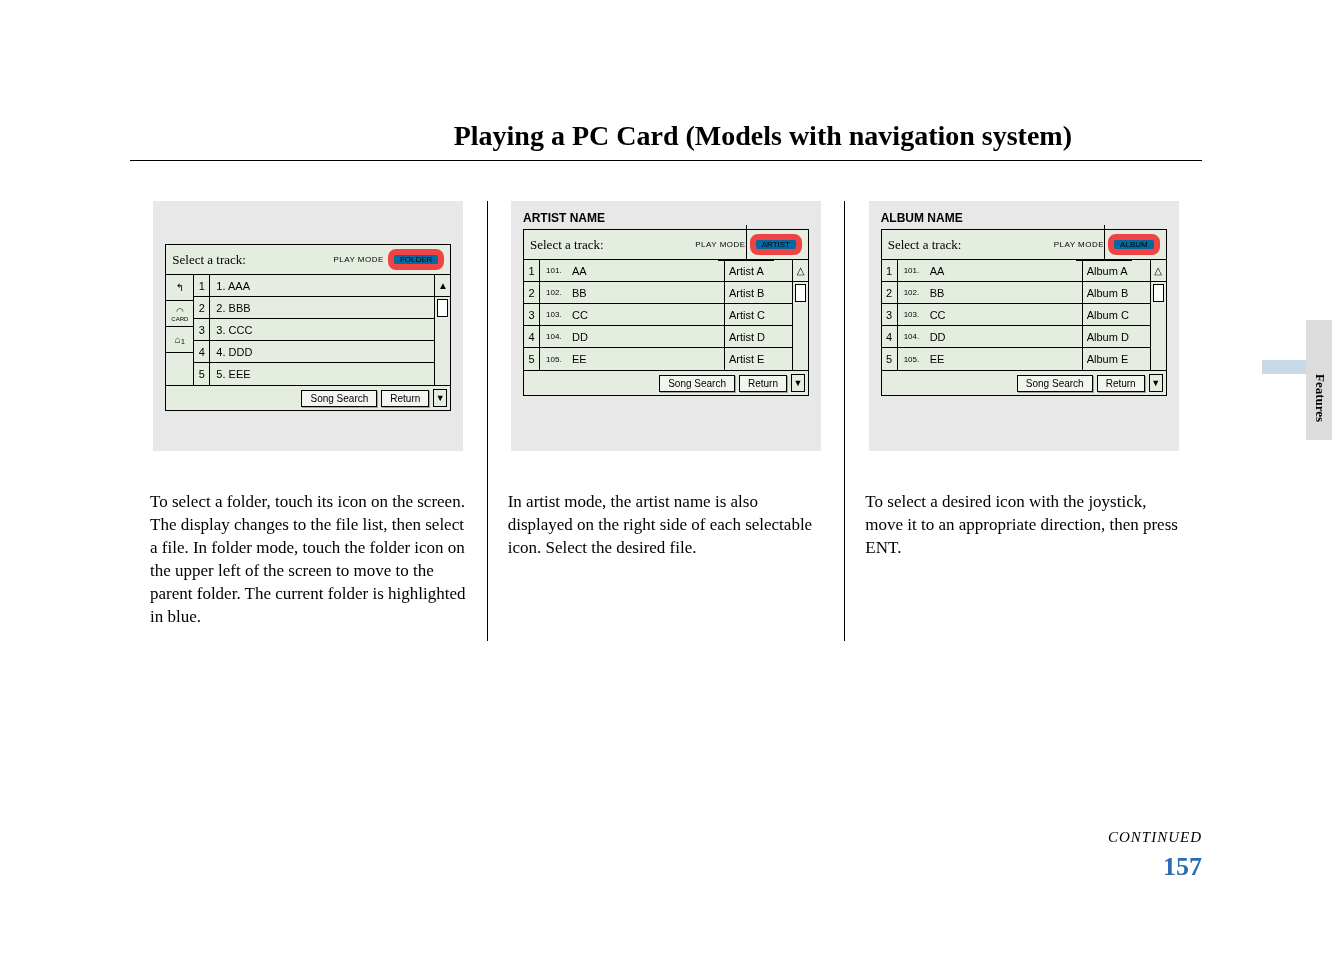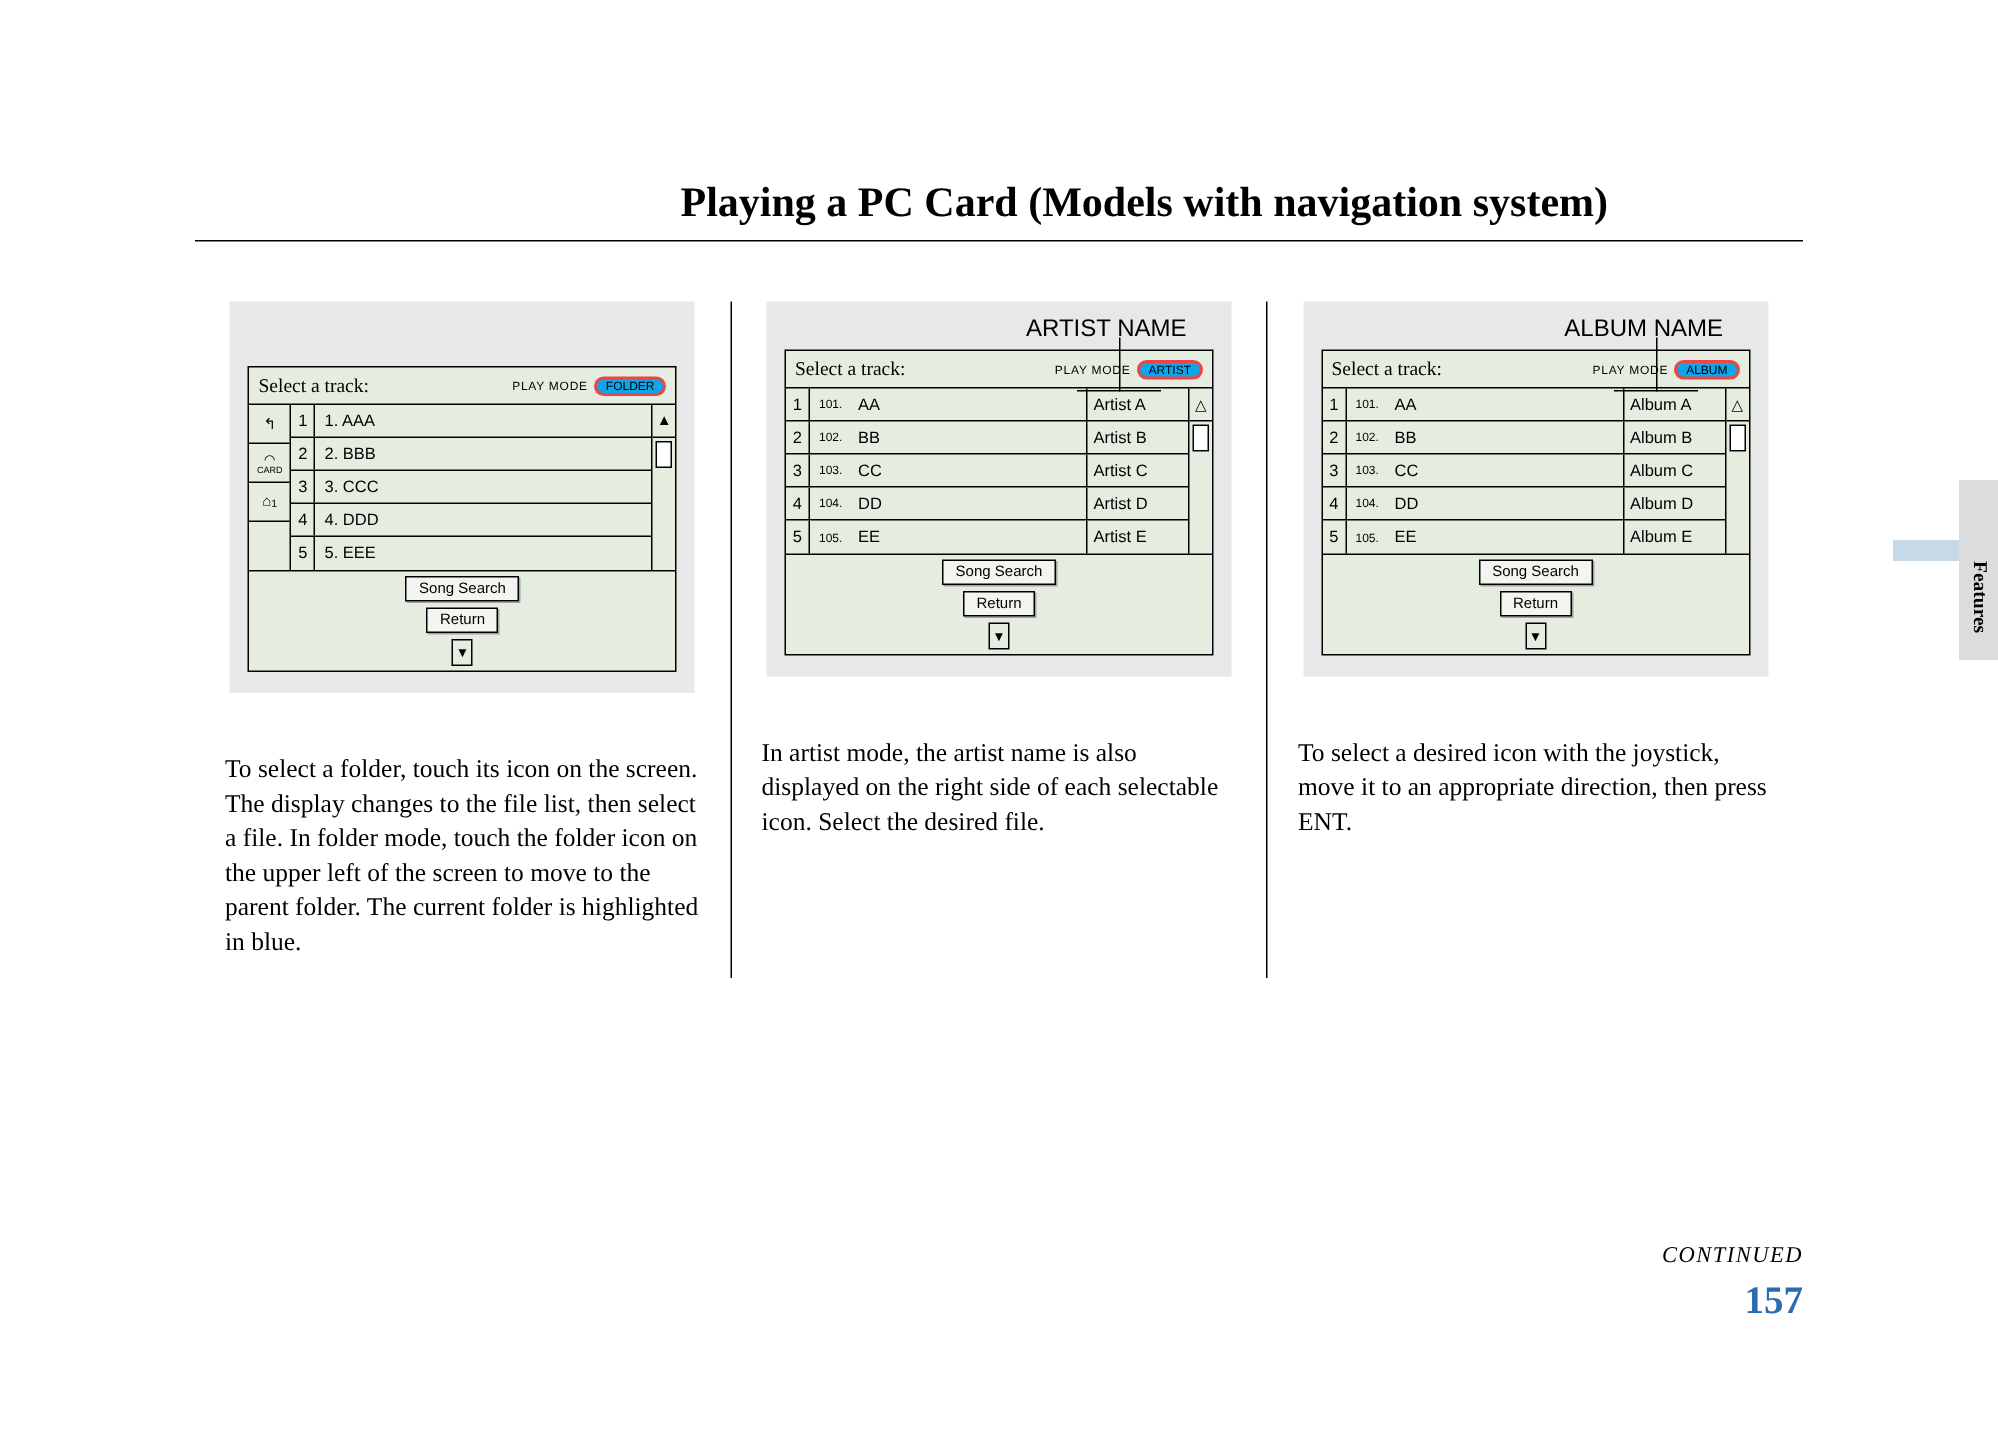--- a/index.html
+++ b/index.html
@@ -33,23 +33,23 @@
     .screen-box {
       background: #e8e8e8;
       padding: 10px 12px 14px 12px;
       margin: 0 auto 40px auto;
       width: 310px;
       min-height: 250px;
       position: relative;
     }
     .col-label {
       font-family: Arial, sans-serif;
-      font-weight: normal;
-      text-align: right;
-      font-size: 16px;
+      font-weight: bold;
+      text-align: left;
+      font-size: 12px;
       padding: 0 18px 4px 0;
       position: relative;
     }
     .col-label .leader {
       position: absolute;
       right: 62px;
       top: 14px;
       width: 1px;
       height: 36px;
       background: #000;
@@ -74,25 +74,25 @@
       display: flex;
       justify-content: space-between;
       align-items: center;
       padding: 4px 6px;
       border-bottom: 1px solid #000;
     }
     .screen-header-title { font-family: Georgia, serif; font-size: 13px; text-align: center; }
     .play-mode-group { display: flex; align-items: center; gap: 4px; }
     .play-mode-text { font-size: 8px; letter-spacing: 0.5px; }
     .mode-bubble {
-      border: 2px solid #ef4444;
+      border: 6px solid #ef4444;
       border-radius: 8px;
       padding: 0 6px;
       font-size: 8px;
-      background: #0ea5e9;
+      background: #0369a1;
     }
     .screen-body { display: flex; }
     .left-icons {
       width: 28px;
       border-right: 1px solid #000;
       display: flex;
       flex-direction: column;
     }
     .left-icons .icon-cell {
       height: 26px;
@@ -158,21 +158,20 @@
       border: 1px solid #000;
       background: #fff;
     }
     .screen-footer {
       border-top: 1px solid #000;
       display: flex;
       justify-content: flex-end;
       align-items: center;
       padding: 3px;
       gap: 4px;
-      flex-direction: column;
     }
     .footer-btn {
       border: 1px solid #000;
       background: #f4f4f0;
       padding: 2px 8px;
       font-size: 10px;
       box-shadow: 1px 1px 0 rgba(0,0,0,0.3);
     }
     .footer-arrow {
       width: 14px;

